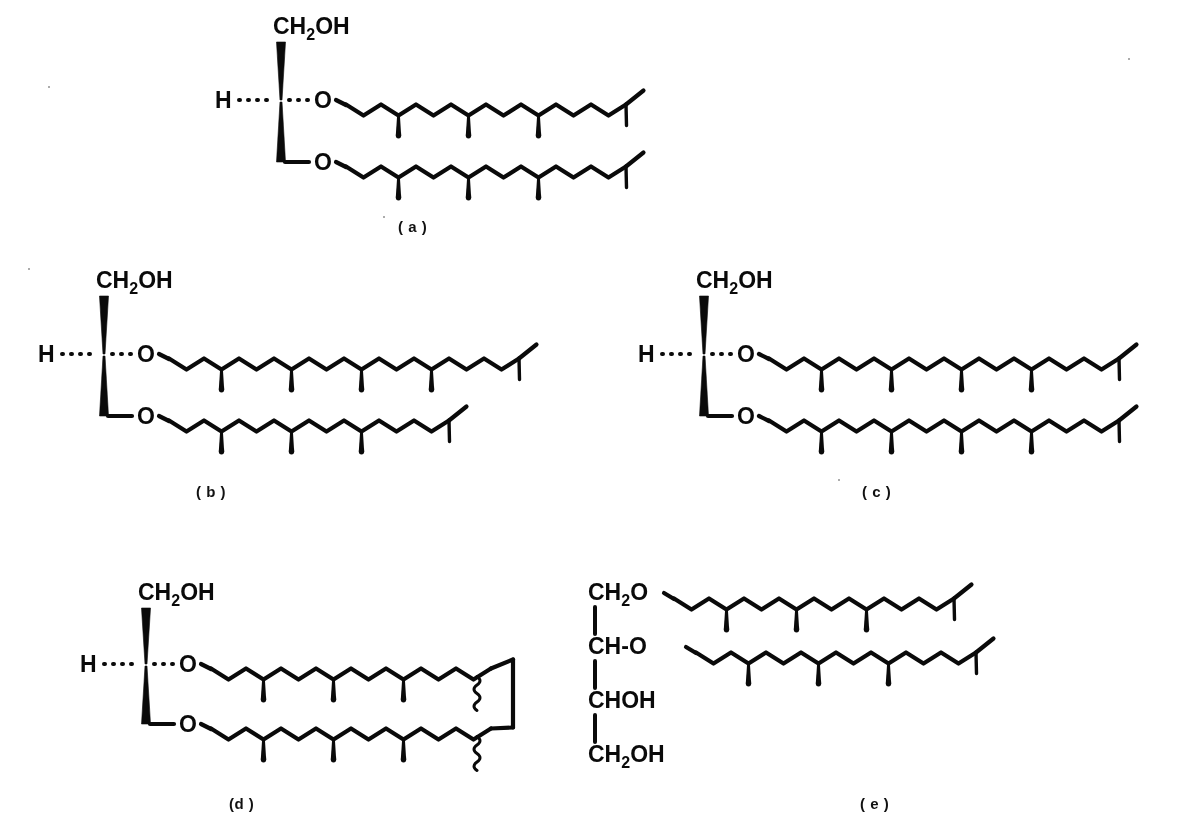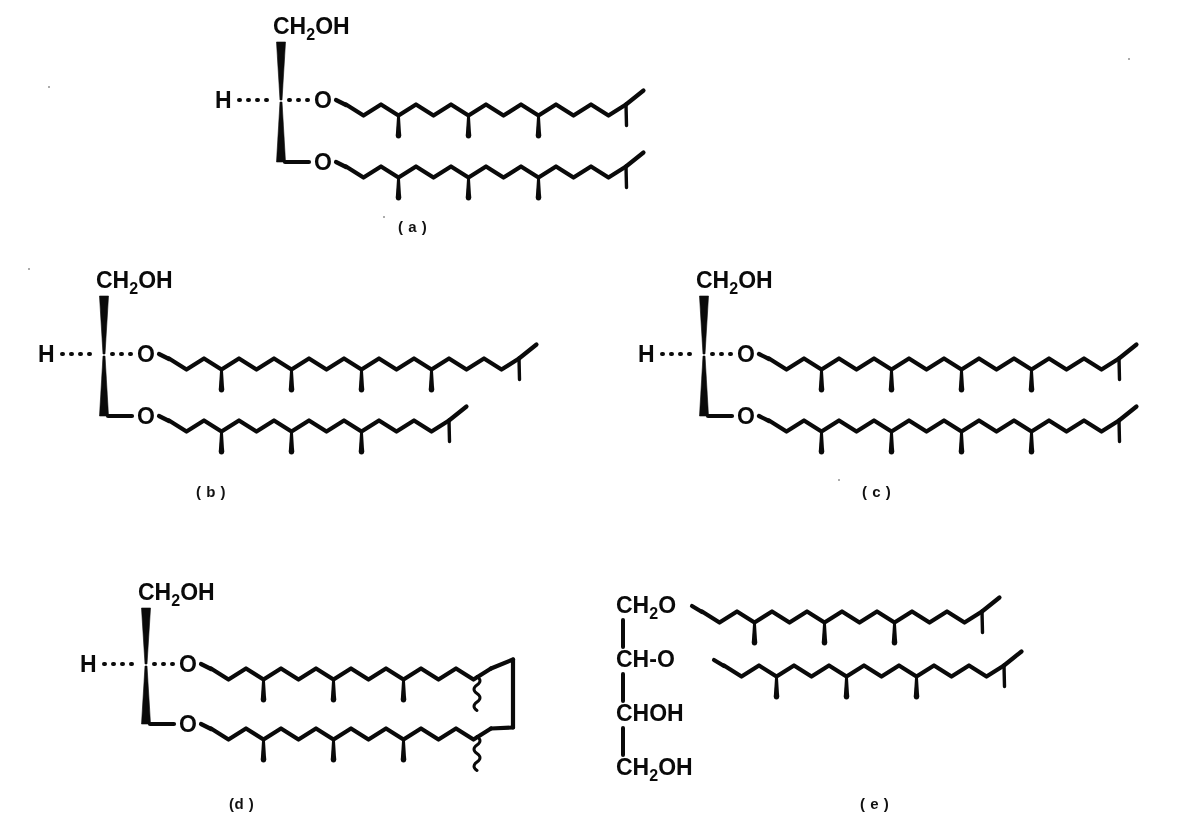--- a/index.html
+++ b/index.html
@@ -320,21 +320,21 @@
             <polyline points="453.00,81.50 453.00,149.50" fill="none" stroke="#0a0a0a" stroke-width="4.2" stroke-linecap="round" stroke-linejoin="round"></polyline>
             <polyline points="453.00,149.50 431.00,150.50" fill="none" stroke="#0a0a0a" stroke-width="4.2" stroke-linecap="round" stroke-linejoin="round"></polyline>
             <path d="M 417 98.5 q 6 4.25 0 8.5 q -6 4.25 0 8.5 q 6 4.25 0 8.5 q -6 4.25 0 8.5" fill="none" stroke="#0a0a0a" stroke-width="3" stroke-linecap="round"></path>
             <path d="M 417 158.5 q 6 4.25 0 8.5 q -6 4.25 0 8.5 q 6 4.25 0 8.5 q -6 4.25 0 8.5" fill="none" stroke="#0a0a0a" stroke-width="3" stroke-linecap="round"></path>
           </g>
         </g>
       </svg>
   </div>
   <div class="panel-label" style="left:229px; top:795px;">(d )</div>
 
-  <div class="panel" style="left:612px; top:578px;margin-top:13px;">
+  <div class="panel" style="left:584px; top:578px;">
     <svg class="struct" id="svg-e" width="560" height="200" viewBox="0 0 560 200">
         <g>
           <g>
             <text x="4" y="22" font-size="23" font-weight="bold" class="atom-label"><tspan>CH</tspan><tspan dy="6" font-size="16">2</tspan><tspan dy="-6">O</tspan></text>
           </g>
           <line x1="11" y1="29" x2="11" y2="56" stroke="#0a0a0a" stroke-width="4" stroke-linecap="round"></line>
           <g>
             <text x="4" y="76" font-size="23" font-weight="bold" class="atom-label"><tspan>CH</tspan><tspan dy="0">-O</tspan></text>
           </g>
           <line x1="11" y1="83" x2="11" y2="110" stroke="#0a0a0a" stroke-width="4" stroke-linecap="round"></line>

